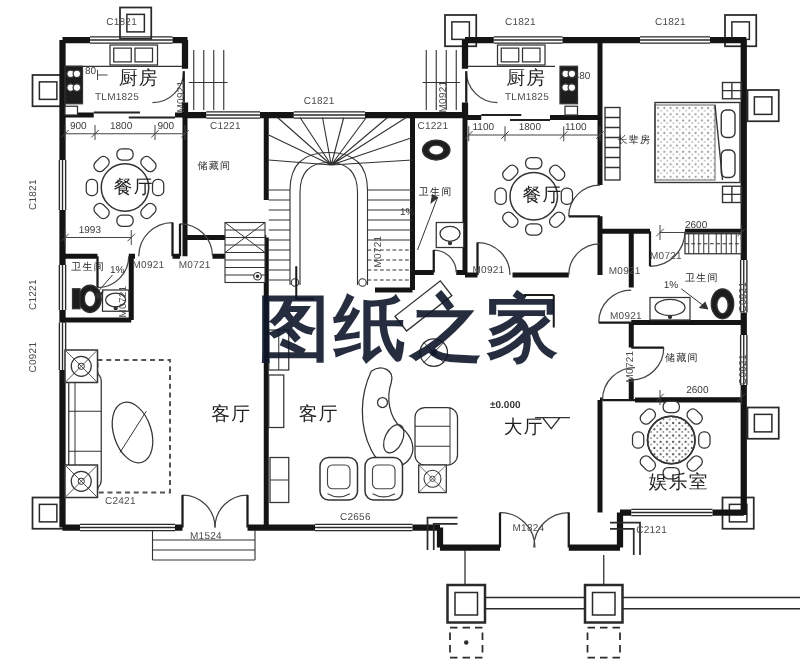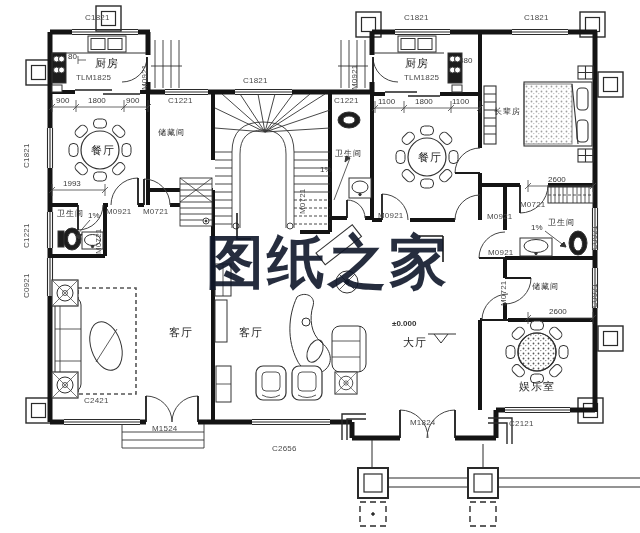--- a/index.html
+++ b/index.html
@@ -2,21 +2,21 @@
 <html><head>
 <meta charset="utf-8">
 <style>
   html,body{margin:0;padding:0;background:#fff;}
   #plan{position:relative;width:640px;height:533px;background:#fff;overflow:hidden;
         font-family:"Liberation Sans",sans-serif;}
   #linework{position:absolute;left:0;top:0;}
   .lb{position:absolute;white-space:nowrap;color:#4a4a4a;line-height:10px;}
   .c{font-size:8px;letter-spacing:0.2px;}
   .d{font-size:8px;color:#3a3a3a;}
-  .r{font-size:11px;color:#1f1f1f;letter-spacing:1px;}
+  .r{font-size:15px;color:#1f1f1f;letter-spacing:1px;}
   .s{font-size:8px;color:#333;}
   .v{transform:rotate(-90deg);transform-origin:0 100%;}
   .wm{position:absolute;left:206px;top:232px;font-size:58px;font-weight:700;
       color:#0f172a;opacity:.9;letter-spacing:3px;
       font-family:"Liberation Serif",serif;line-height:62px;}
 </style>
 </head>
 <body>
 
 <div id="plan">
@@ -312,21 +312,21 @@
 <span class="lb c" style="left:404px;top:13px">C1821</span>
 <span class="lb c" style="left:524px;top:13px">C1821</span>
 <span class="lb c v" style="left:32px;top:158px">C1821</span>
 <span class="lb c v" style="left:32px;top:238px">C1221</span>
 <span class="lb c v" style="left:32px;top:288px">C0921</span>
 <span class="lb c" style="left:168px;top:96px">C1221</span>
 <span class="lb c" style="left:334px;top:96px">C1221</span>
 <span class="lb c v" style="left:600px;top:240px">C0921</span>
 <span class="lb c v" style="left:600px;top:298px">C0921</span>
 <span class="lb c" style="left:84px;top:396px">C2421</span>
-<span class="lb c" style="left:272px;top:444px">C2656</span>
+<span class="lb c" style="left:272px;top:409px">C2656</span>
 <span class="lb c" style="left:509px;top:419px">C2121</span>
 
 <span class="lb c" style="left:76px;top:73px">TLM1825</span>
 <span class="lb c" style="left:404px;top:73px">TLM1825</span>
 <span class="lb c" style="left:152px;top:424px">M1524</span>
 <span class="lb c" style="left:410px;top:418px">M1824</span>
 <span class="lb c v" style="left:150px;top:80px">M0921</span>
 <span class="lb c v" style="left:360px;top:80px">M0921</span>
 <span class="lb c" style="left:106px;top:207px">M0921</span>
 <span class="lb c" style="left:143px;top:207px">M0721</span>

